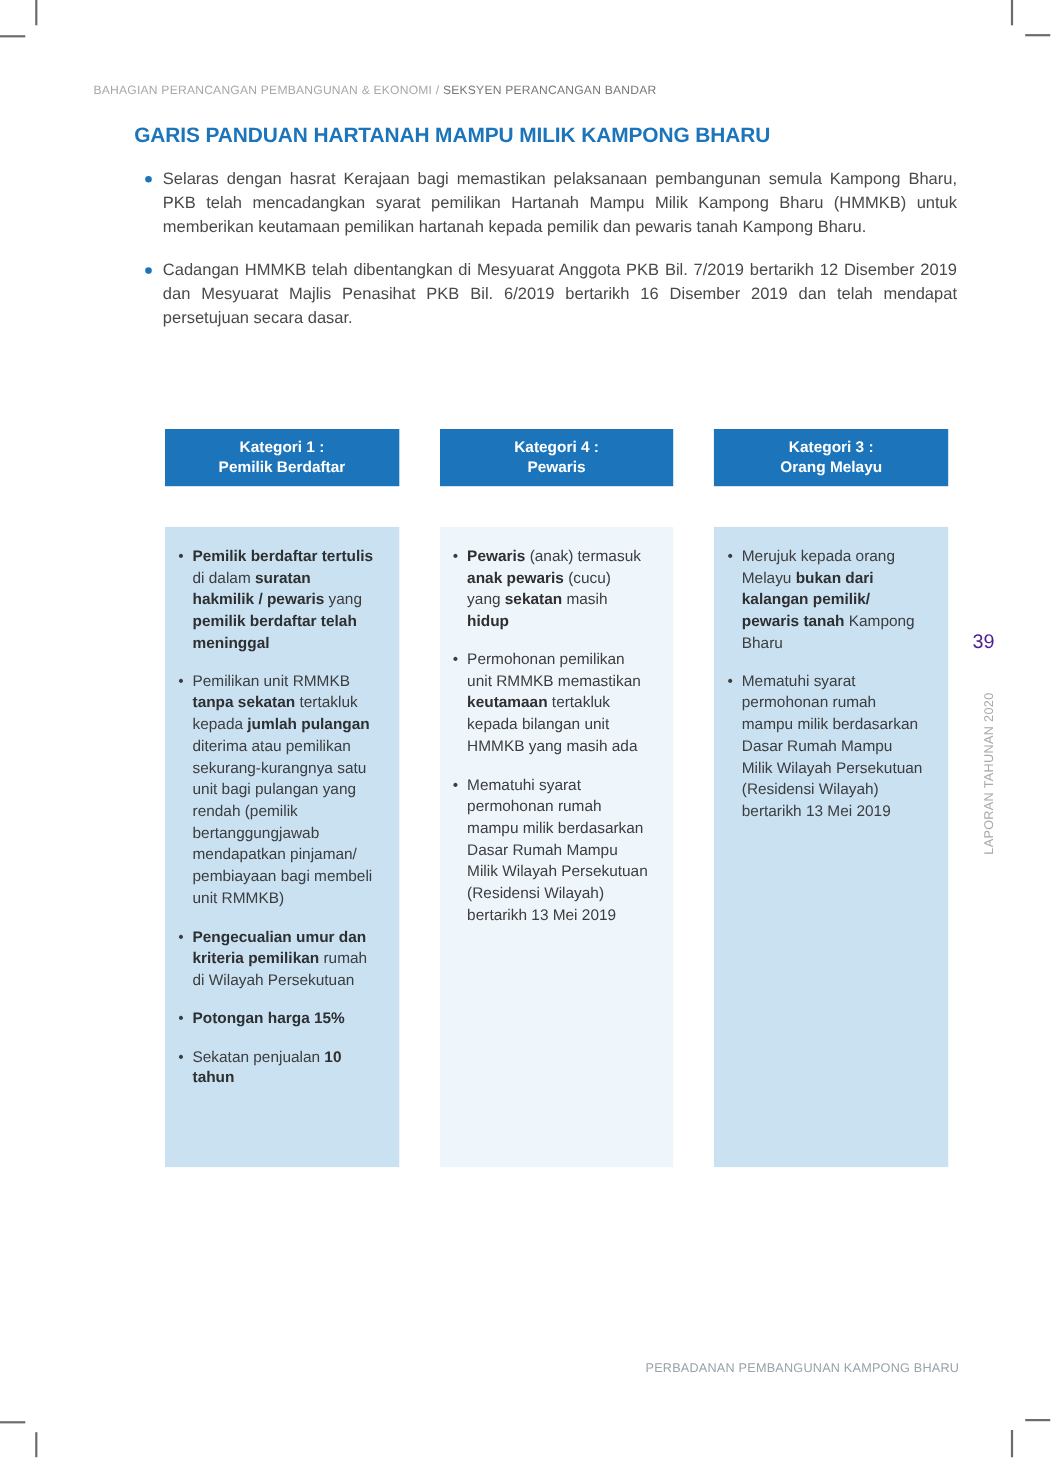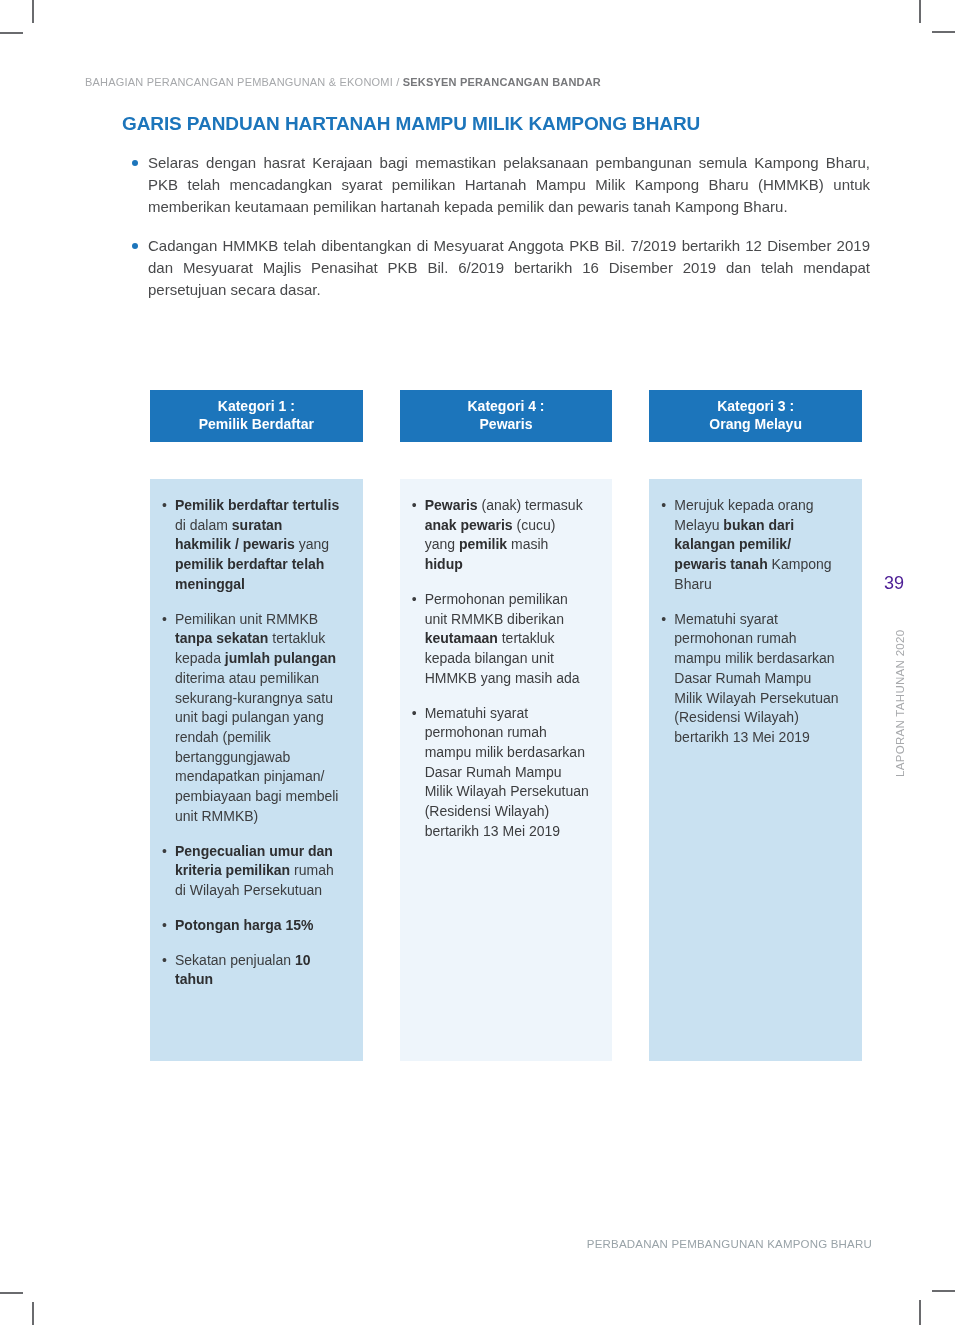--- a/index.html
+++ b/index.html
@@ -7,21 +7,21 @@
     width:955px;height:1325px;position:relative;background:#ffffff;
     font-family:"Liberation Sans", sans-serif;overflow:hidden;
   }
   
   .crop{position:absolute;background:#6a6b6e;}
   
   .breadcrumb{
     position:absolute;left:85px;top:76px;font-size:11px;letter-spacing:.2px;
     color:#a6a8ab;white-space:nowrap;
   }
-  .breadcrumb .strong{color:#77787b;font-weight:bold;text-align:right;}
+  .breadcrumb .strong{color:#77787b;font-weight:normal;text-align:right;}
   
   .page-title{
     position:absolute;left:122px;top:113px;margin:0;
     font-size:19px;font-weight:bold;color:#1c75bb;letter-spacing:-.1px;
   }
   
   .intro{position:absolute;left:122px;top:152px;width:748px;list-style:none;margin:0;padding:0;}
   .intro li{
     position:relative;padding-left:26px;margin-bottom:17px;text-align:justify;
     font-size:15px;line-height:1.47;color:#48494b;
@@ -103,22 +103,22 @@
     <ul class="cell-list">
         <li><b>Pemilik berdaftar tertulis</b><span> di dalam </span><b>suratan hakmilik / pewaris</b><span> yang </span><b>pemilik berdaftar telah meninggal</b></li>
         <li><span>Pemilikan unit RMMKB </span><b>tanpa sekatan</b><span> tertakluk kepada </span><b>jumlah pulangan</b><span> diterima atau pemilikan sekurang-kurangnya satu unit bagi pulangan yang rendah (pemilik bertanggungjawab mendapatkan pinjaman/ pembiayaan bagi membeli unit RMMKB)</span></li>
         <li><b>Pengecualian umur dan kriteria pemilikan</b><span> rumah di Wilayah Persekutuan</span></li>
         <li><b>Potongan harga 15%</b></li>
         <li><span>Sekatan penjualan </span><b>10 tahun</b></li>
       </ul>
   </div>
   <div class="td light">
     <ul class="cell-list">
-        <li><b>Pewaris</b><span> (anak) termasuk </span><b>anak pewaris</b><span> (cucu) yang </span><b>pemilik</b><span> masih </span><b>hidup</b></li>
-        <li><span>Permohonan pemilikan unit RMMKB diberikan </span><b>keutamaan</b><span> tertakluk kepada bilangan unit HMMKB yang masih ada</span></li>
+        <li><b>Pewaris</b><span> (anak) termasuk </span><b>anak pewaris</b><span> (cucu) yang </span><b>sekatan</b><span> masih </span><b>hidup</b></li>
+        <li><span>Permohonan pemilikan unit RMMKB memastikan </span><b>keutamaan</b><span> tertakluk kepada bilangan unit HMMKB yang masih ada</span></li>
         <li><span>Mematuhi syarat permohonan rumah mampu milik berdasarkan Dasar Rumah Mampu Milik Wilayah Persekutuan (Residensi Wilayah) bertarikh 13 Mei 2019</span></li>
       </ul>
   </div>
   <div class="td blue">
     <ul class="cell-list">
         <li><span>Merujuk kepada orang Melayu </span><b>bukan dari kalangan pemilik/ pewaris tanah</b><span> Kampong Bharu</span></li>
         <li><span>Mematuhi syarat permohonan rumah mampu milik berdasarkan Dasar Rumah Mampu Milik Wilayah Persekutuan (Residensi Wilayah) bertarikh 13 Mei 2019</span></li>
       </ul>
   </div>
 </div>

